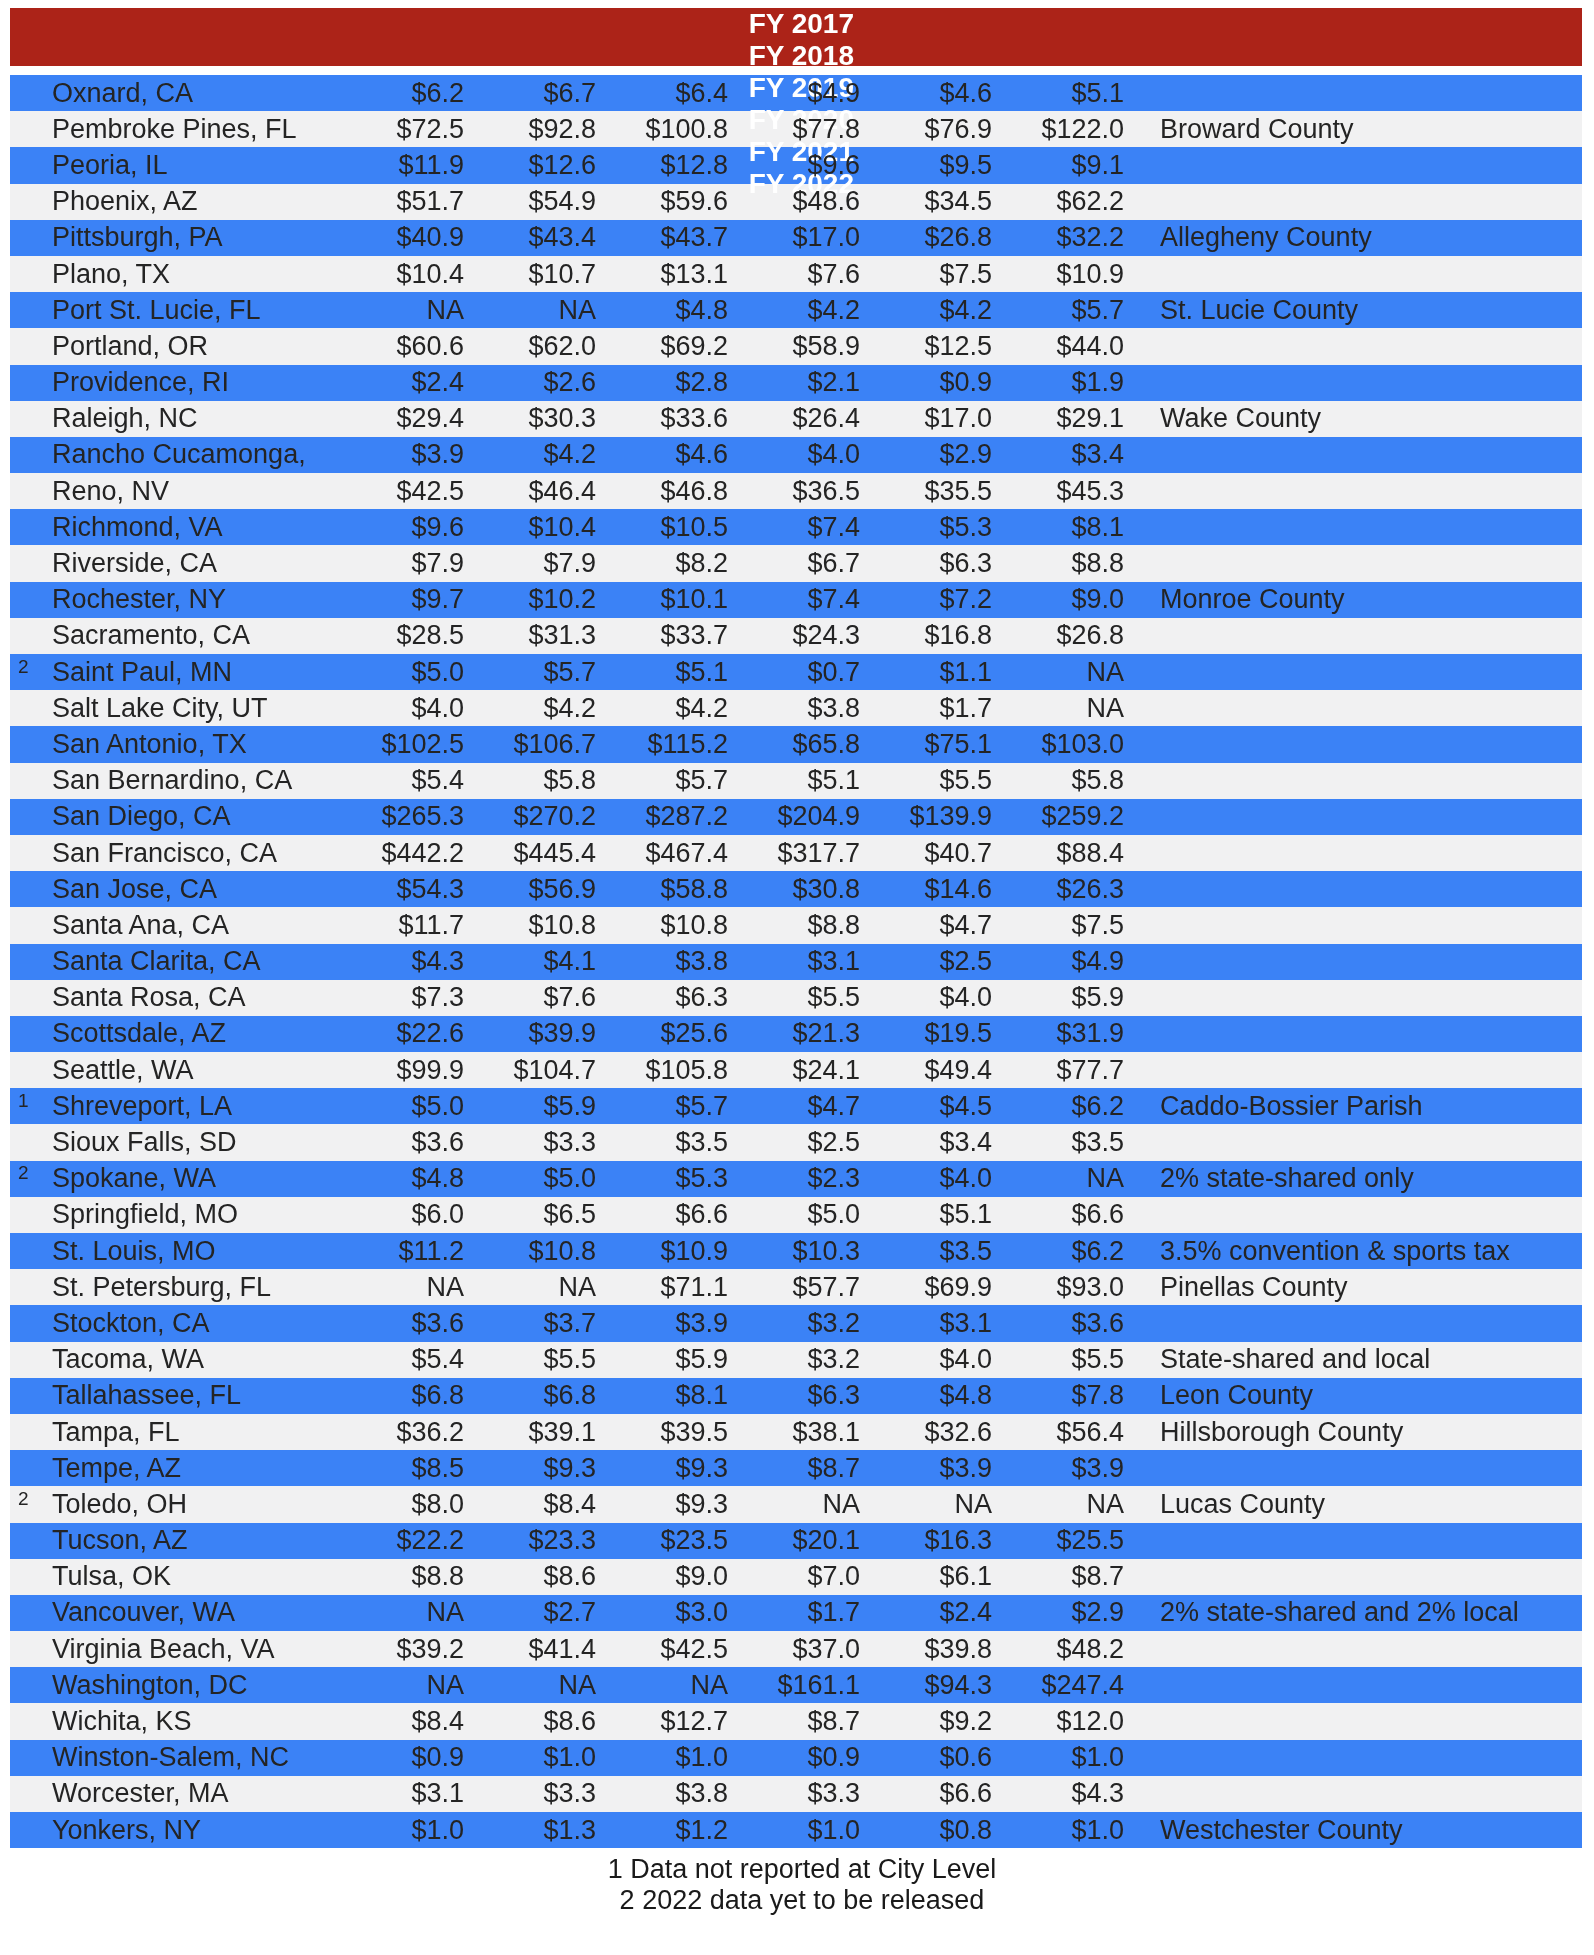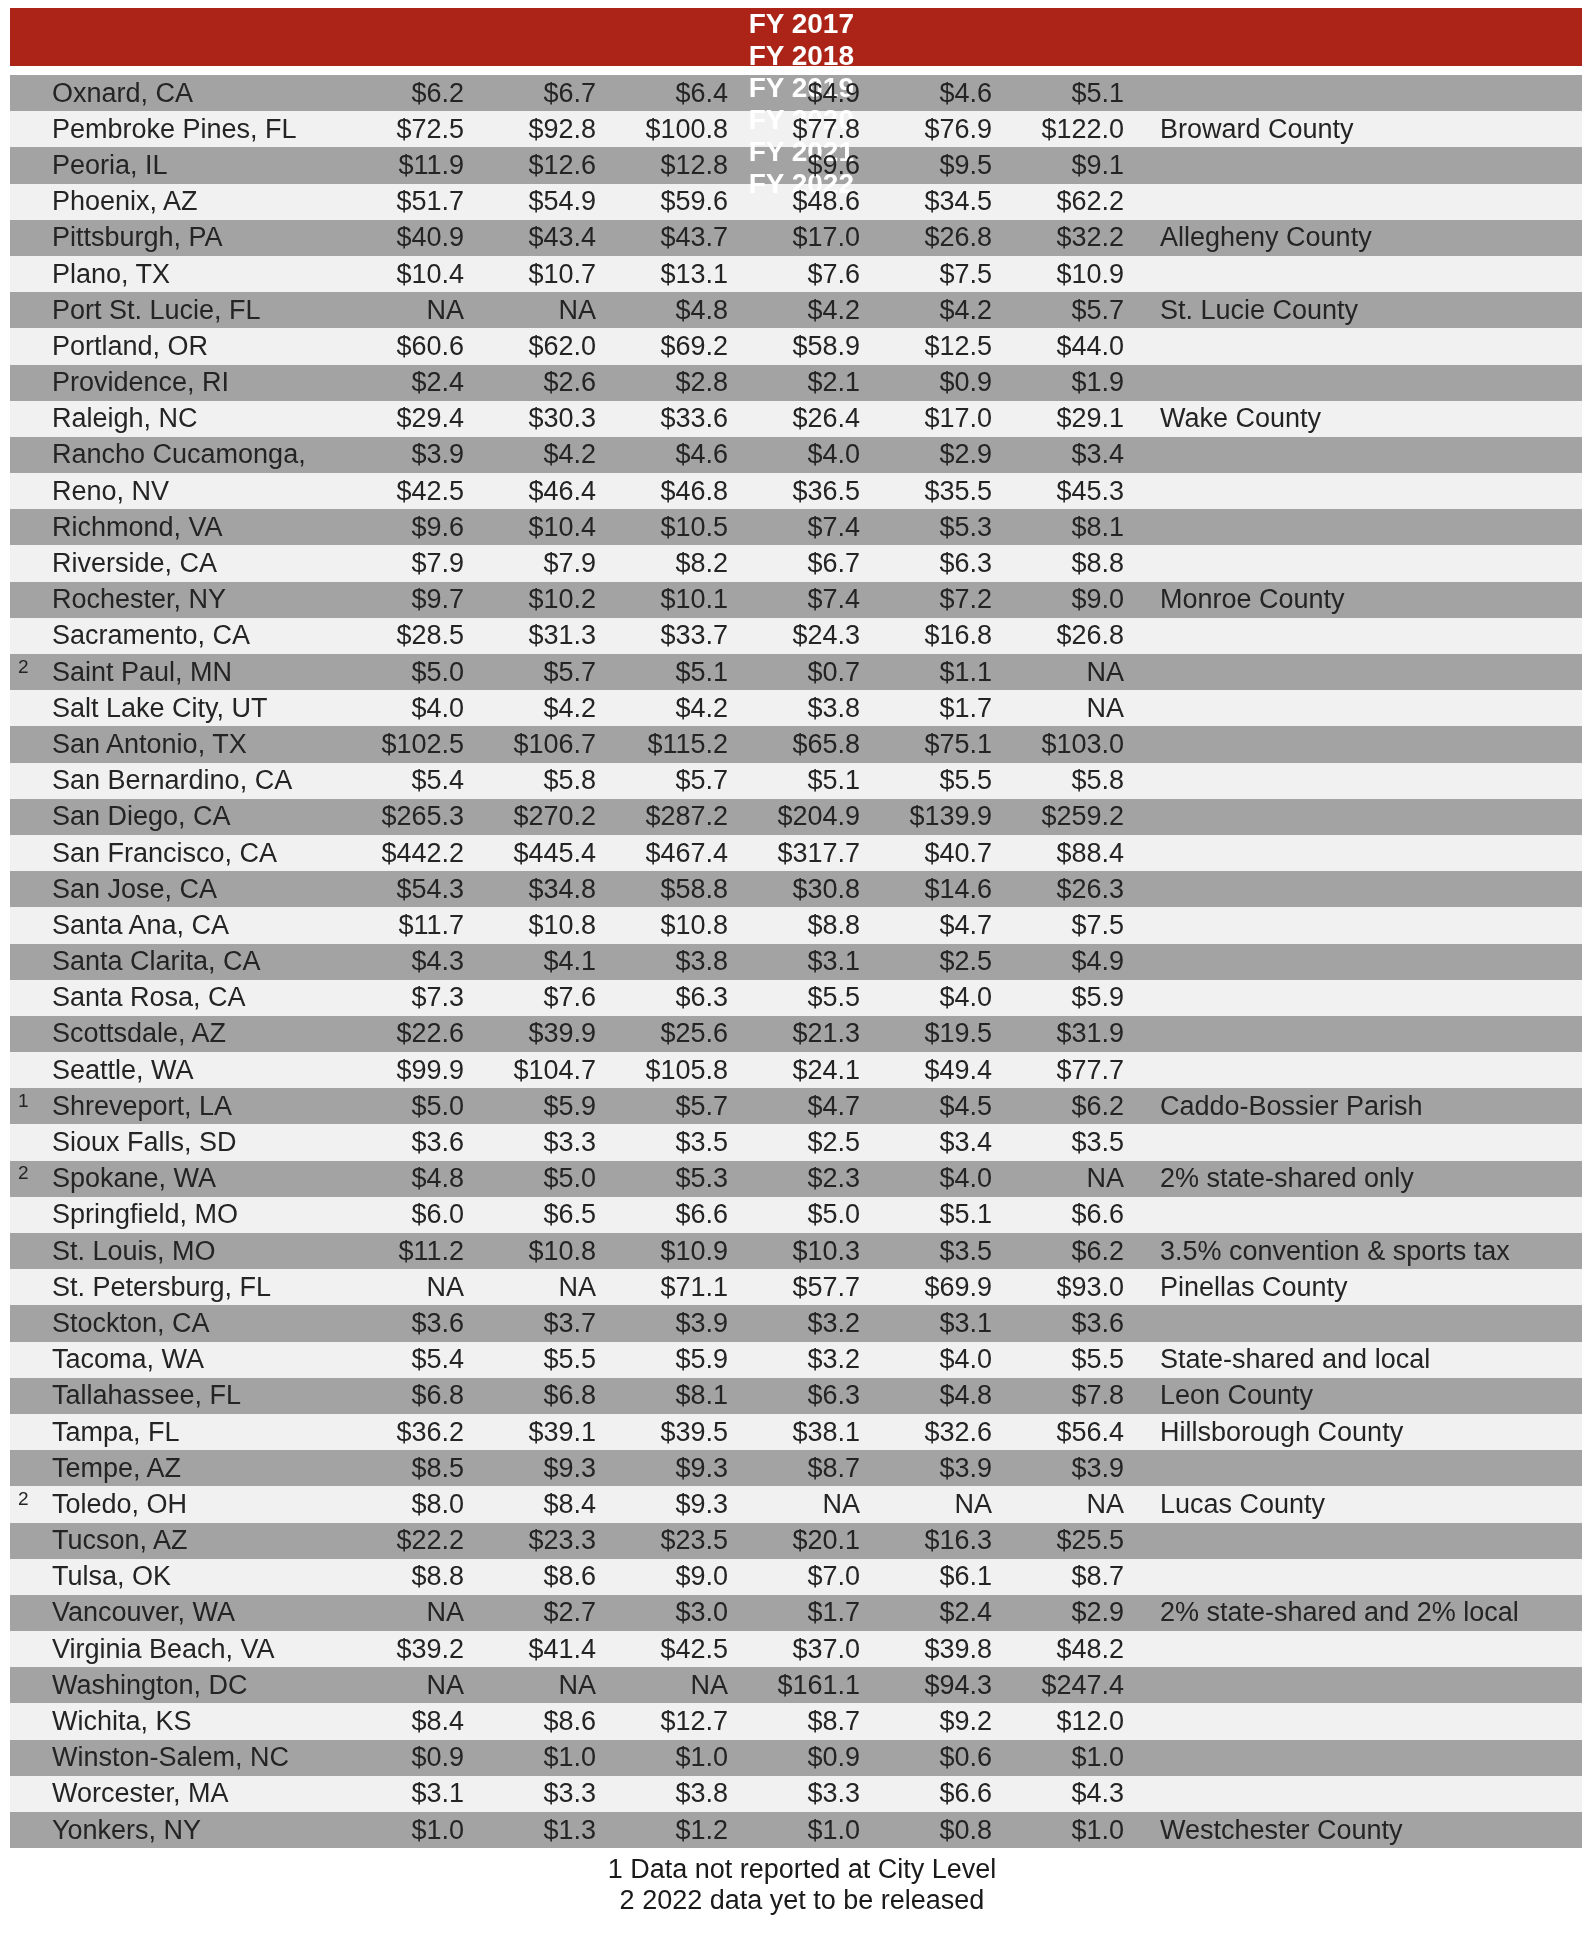--- a/index.html
+++ b/index.html
@@ -25,21 +25,21 @@
     background:var(--header-bg);
     color:var(--header-text);
     font-weight:bold;font-size:28px;flex-direction:column;
   }
   .spacer{height:9px;}
   .rows{width:1572px;}
   .row{
     display:flex;align-items:center;
     height:36.2px;
     font-size:27px;
-    background:#a3a3a3;
+    background:#3b82f6;
   }
   .row:nth-child(even){background:var(--stripe);}
   .c-city{
     width:330px;box-sizing:border-box;
     padding-left:42px;position:relative;
     white-space:nowrap;overflow:hidden;
   }
   .c-val{
     width:132px;box-sizing:border-box;
     text-align:right;padding-right:8px;
@@ -294,21 +294,21 @@
         <div class="c-val">$445.4</div>
         <div class="c-val">$467.4</div>
         <div class="c-val">$317.7</div>
         <div class="c-val">$40.7</div>
         <div class="c-val">$88.4</div>
         <div class="c-note"></div>
       </div>
       <div class="row">
         <div class="c-city"><span>San Jose, CA</span></div>
         <div class="c-val">$54.3</div>
-        <div class="c-val">$34.8</div>
+        <div class="c-val">$56.9</div>
         <div class="c-val">$58.8</div>
         <div class="c-val">$30.8</div>
         <div class="c-val">$14.6</div>
         <div class="c-val">$26.3</div>
         <div class="c-note"></div>
       </div>
       <div class="row">
         <div class="c-city"><span>Santa Ana, CA</span></div>
         <div class="c-val">$11.7</div>
         <div class="c-val">$10.8</div>

